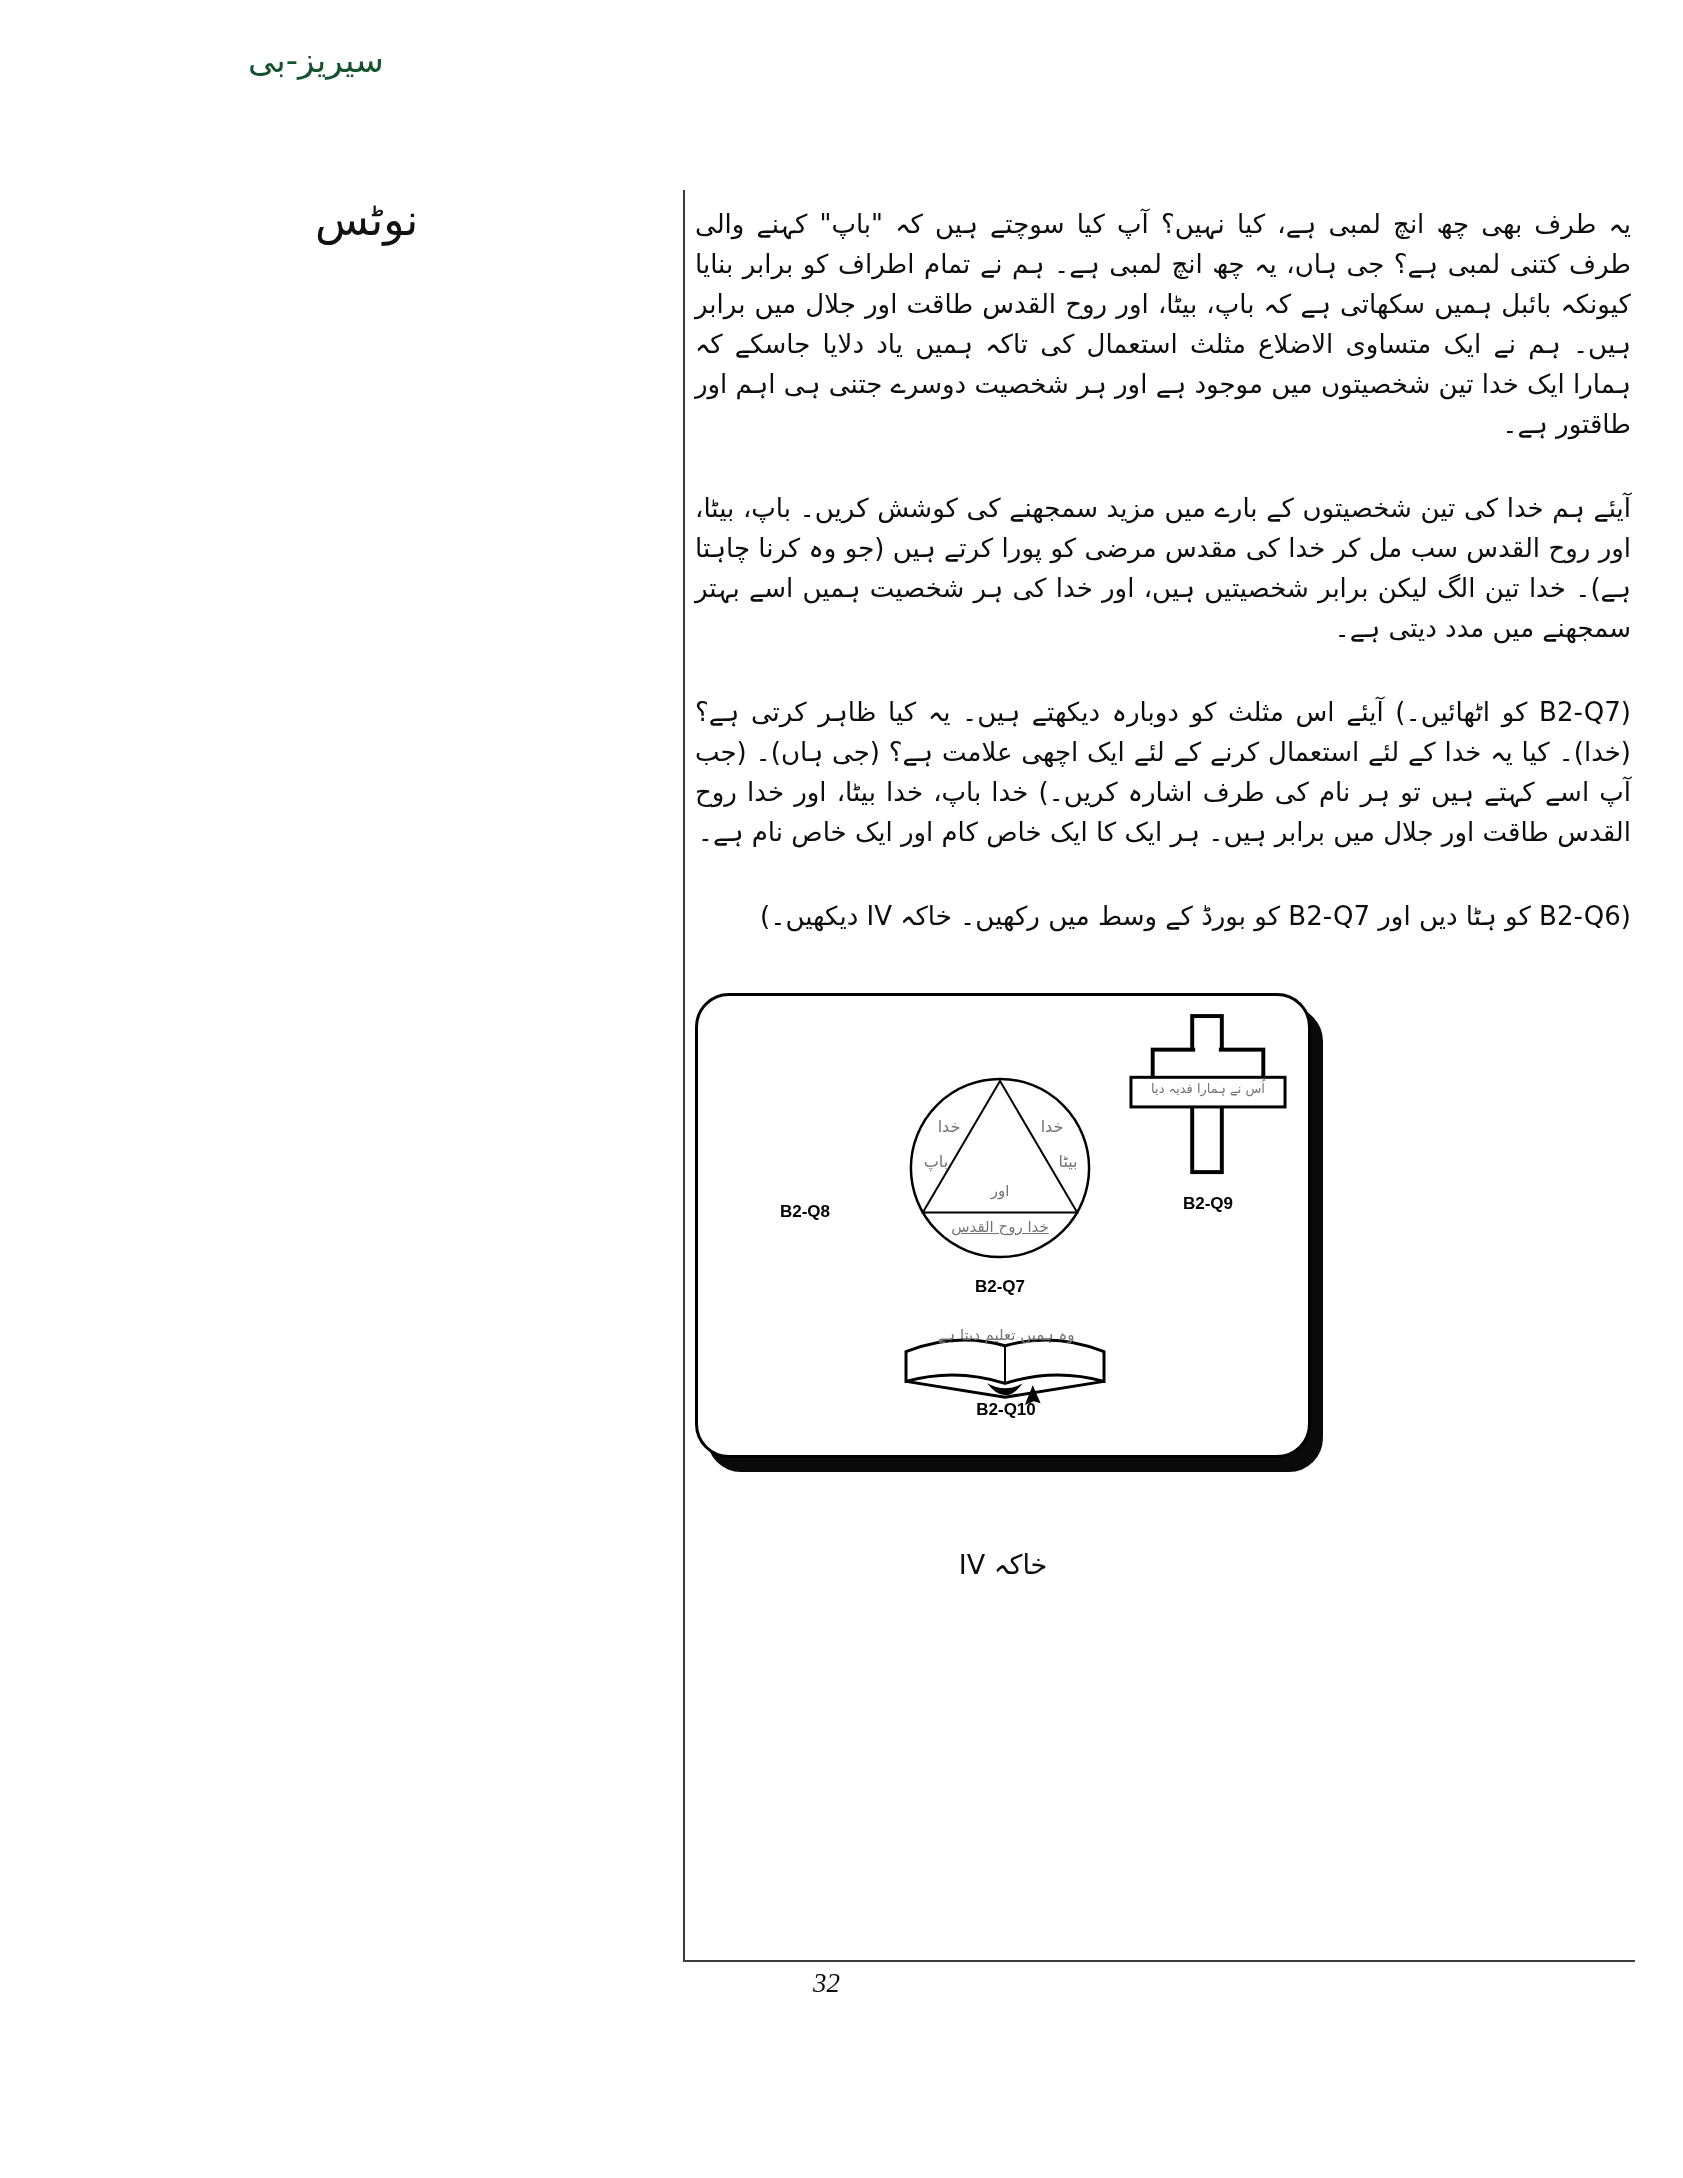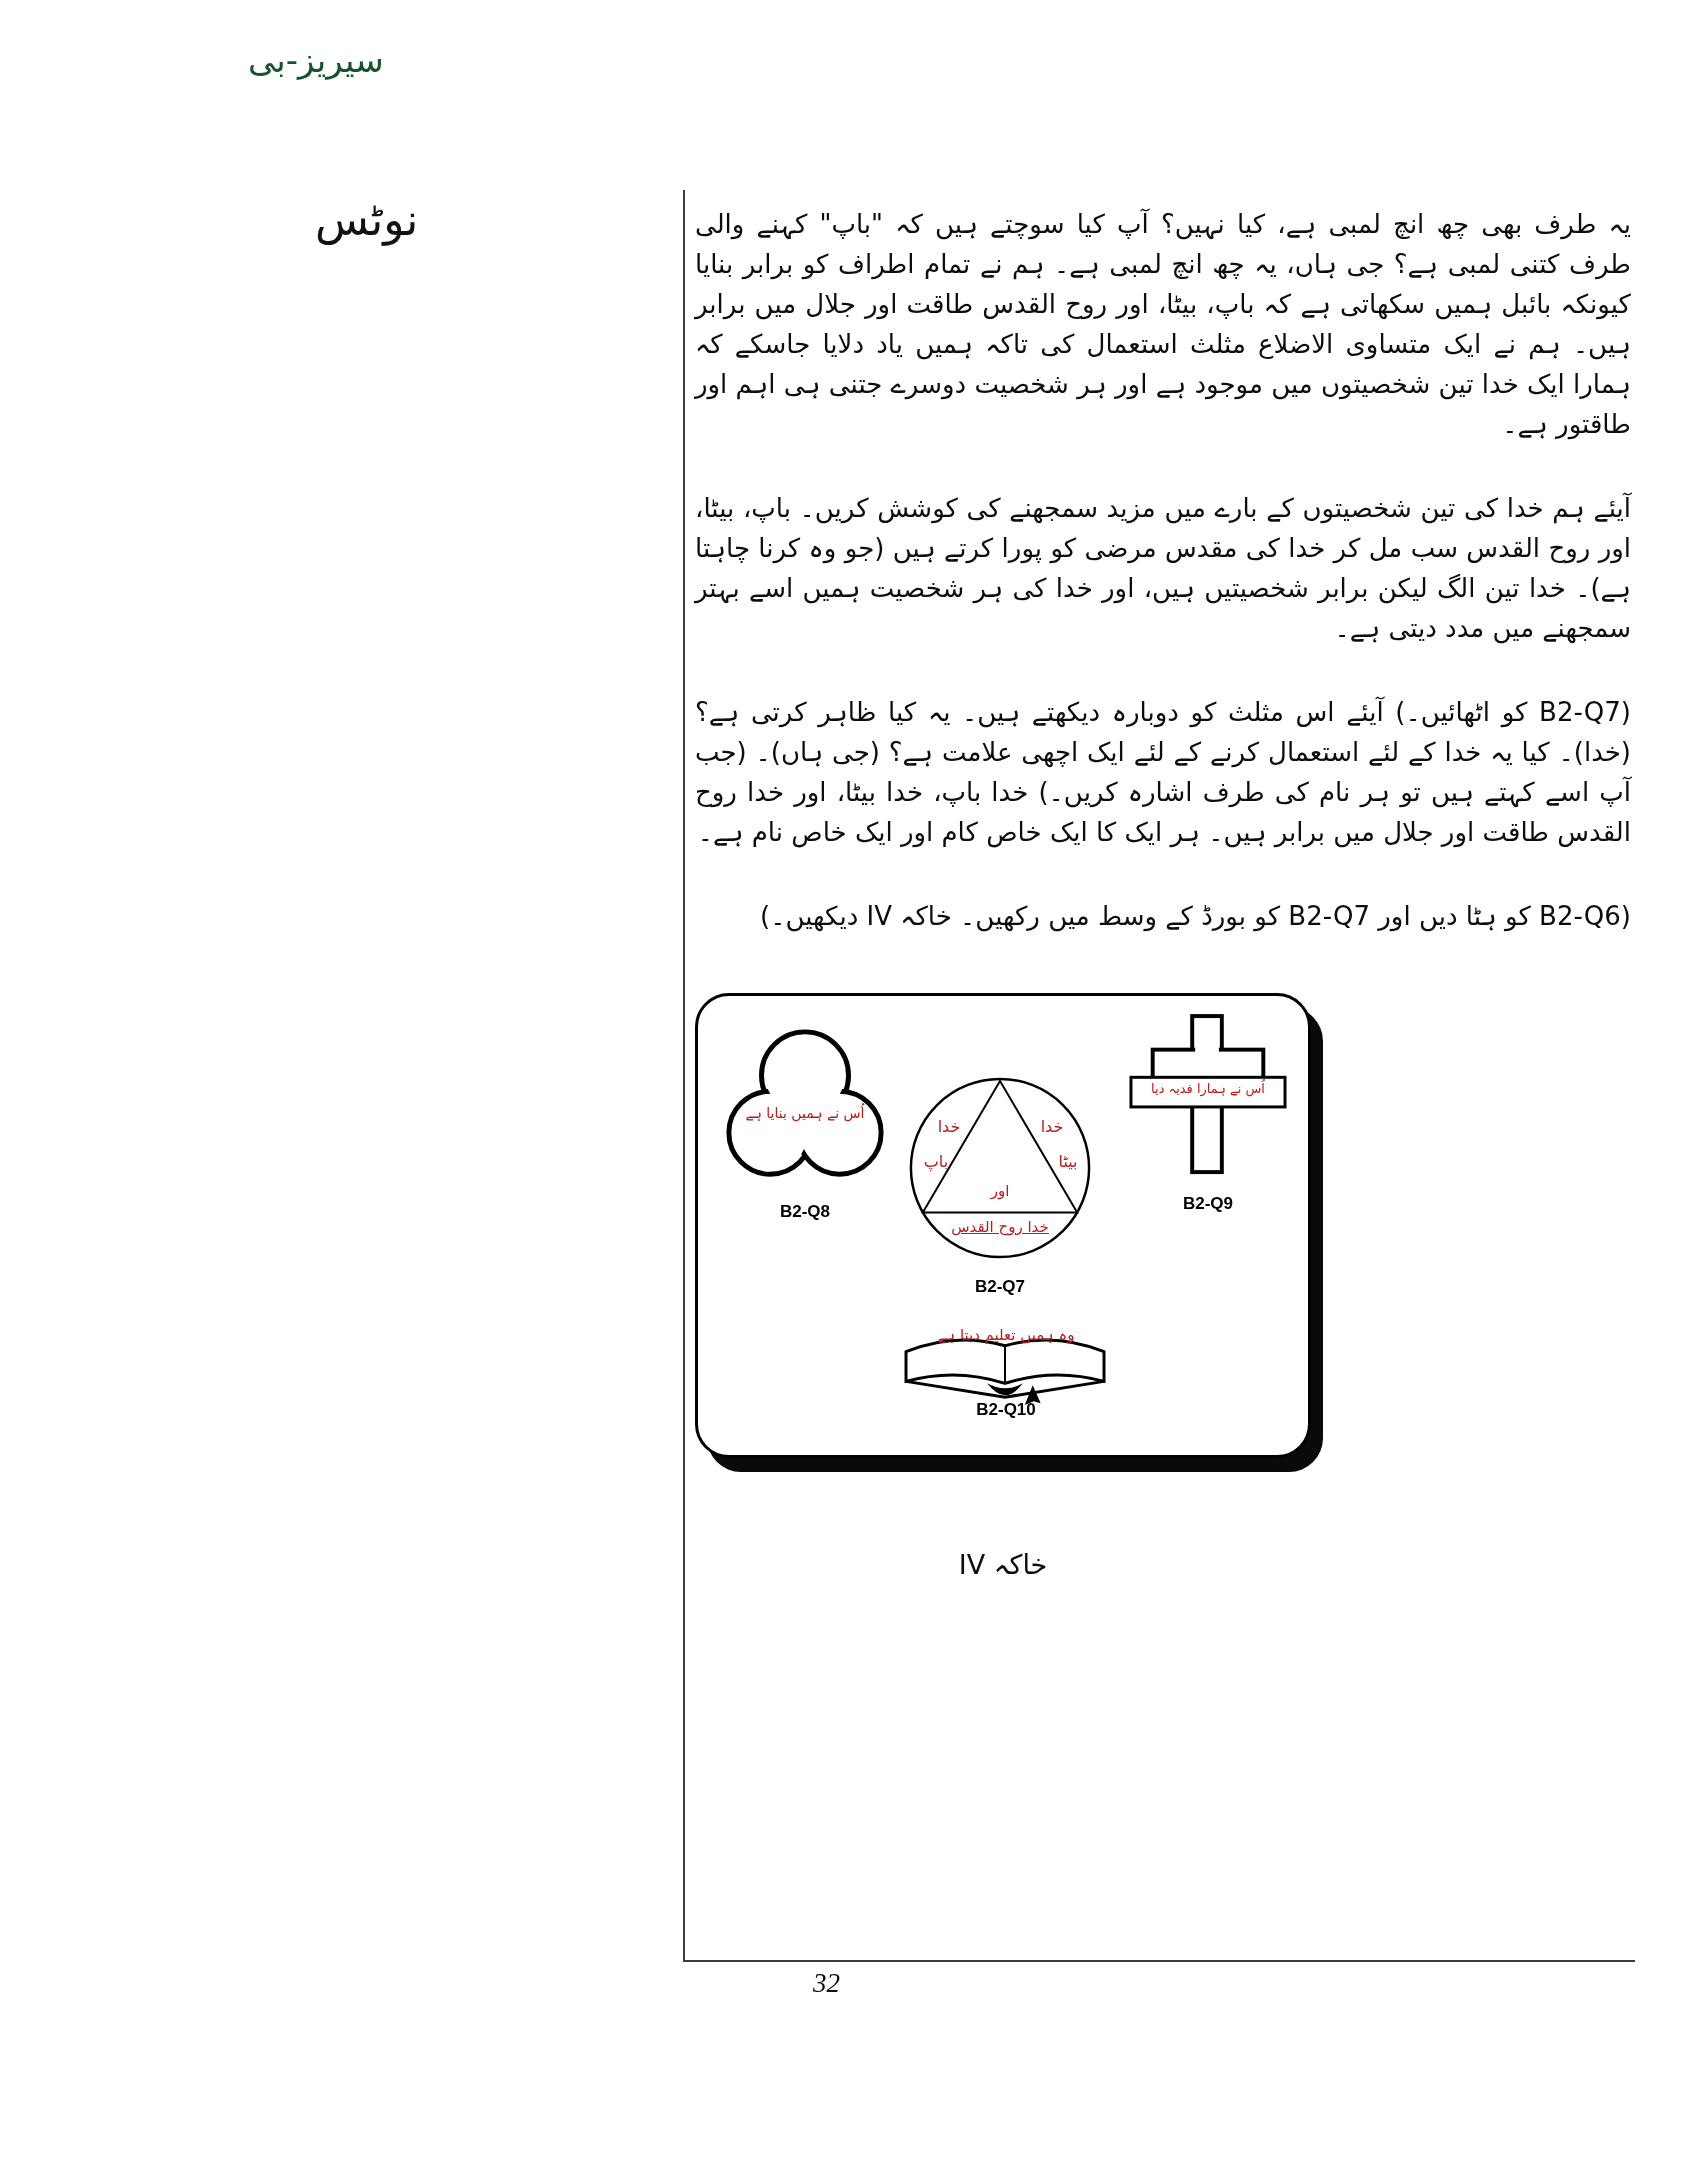--- a/index.html
+++ b/index.html
@@ -21,21 +21,21 @@
   .para.single { text-align:right; }
 
   
   .figure-box { position:relative; margin-top:57px; margin-left:0; width:616px; height:465px;
                 background:#fff; border:3px solid #000; border-radius:34px;
                 box-shadow:12px 14px 0 0 #0a0a0a; }
 
   .qlabel { position:absolute; font-family:"Liberation Sans",sans-serif; font-weight:bold;
             font-size:17px; text-align:center; color:#000; }
 
-  .overlay-text { position:absolute; direction:rtl; text-align:center; color:#b91c1c; }
+  .overlay-text { position:absolute; direction:rtl; text-align:center; color:#737373; }
 
   .trefoil-wrap   { position:absolute; left:20px;  top:26px;  width:174px; height:174px; }
   .trinity-wrap   { position:absolute; left:205px; top:75px;  width:194px; height:194px; }
   .cross-wrap     { position:absolute; left:431px; top:16px;  width:158px; height:178px; }
   .book-wrap      { position:absolute; left:194px; top:322px; width:228px; height:99px; }
 
   .figure-caption { width:616px; text-align:center; margin-top:91px; font-size:27px; direction:rtl; color:#0d0d0d; }
 
   .page-number { position:absolute; left:787px; top:1968px; width:79px; text-align:center;
                  font-family:"Liberation Serif",serif; font-size:27px; color:#0d0d0d;font-style:italic; }
@@ -53,31 +53,20 @@
 
   <div class="content">
 
     <p class="para">یہ طرف بھی چھ انچ لمبی ہے، کیا نہیں؟ آپ کیا سوچتے ہیں کہ "باپ" کہنے والی طرف کتنی لمبی ہے؟ جی ہاں، یہ چھ انچ لمبی ہے۔ ہم نے تمام اطراف کو برابر بنایا کیونکہ بائبل ہمیں سکھاتی ہے کہ باپ، بیٹا، اور روح القدس طاقت اور جلال میں برابر ہیں۔ ہم نے ایک متساوی الاضلاع مثلث استعمال کی تاکہ ہمیں یاد دلایا جاسکے کہ ہمارا ایک خدا تین شخصیتوں میں موجود ہے اور ہر شخصیت دوسرے جتنی ہی اہم اور طاقتور ہے۔</p>
     <p class="para">آیئے ہم خدا کی تین شخصیتوں کے بارے میں مزید سمجھنے کی کوشش کریں۔ باپ، بیٹا، اور روح القدس سب مل کر خدا کی مقدس مرضی کو پورا کرتے ہیں (جو وہ کرنا چاہتا ہے)۔ خدا تین الگ لیکن برابر شخصیتیں ہیں، اور خدا کی ہر شخصیت ہمیں اسے بہتر سمجھنے میں مدد دیتی ہے۔</p>
     <p class="para">(B2-Q7 کو اٹھائیں۔) آیئے اس مثلث کو دوبارہ دیکھتے ہیں۔ یہ کیا ظاہر کرتی ہے؟ (خدا)۔ کیا یہ خدا کے لئے استعمال کرنے کے لئے ایک اچھی علامت ہے؟ (جی ہاں)۔ (جب آپ اسے کہتے ہیں تو ہر نام کی طرف اشارہ کریں۔) خدا باپ، خدا بیٹا، اور خدا روح القدس طاقت اور جلال میں برابر ہیں۔ ہر ایک کا ایک خاص کام اور ایک خاص نام ہے۔</p>
     <p class="para single">(B2-Q6 کو ہٹا دیں اور B2-Q7 کو بورڈ کے وسط میں رکھیں۔ خاکہ IV دیکھیں۔)</p>
 
     <div class="figure-box">
 
-      <div class="trefoil-wrap">
-        <svg width="174" height="174" viewBox="0 0 176 176">
-          <circle cx="88" cy="54" r="44" fill="#fff" stroke="#000" stroke-width="5"></circle>
-          <circle cx="53" cy="112" r="42" fill="#fff" stroke="#000" stroke-width="5"></circle>
-          <circle cx="123" cy="112" r="42" fill="#fff" stroke="#000" stroke-width="5"></circle>
-          <circle cx="88" cy="54" r="40" fill="#fff"></circle>
-          <circle cx="53" cy="112" r="38" fill="#fff"></circle>
-          <circle cx="123" cy="112" r="38" fill="#fff"></circle>
-        </svg>
-        <div class="overlay-text" style="left:8px; top:83px; width:158px; font-size:14px;">اُس نے ہمیں بنایا ہے</div>
-      </div>
       <div class="qlabel" style="left:20px; top:206px; width:174px;">B2-Q8</div>
 
       <div class="trinity-wrap">
         <svg width="194" height="194" viewBox="0 0 196 196">
           <circle cx="98" cy="98" r="90" fill="#fff" stroke="#000" stroke-width="2.5"></circle>
           <polygon points="98,10 20,143 176,143" fill="none" stroke="#000" stroke-width="2"></polygon>
         </svg>
         <div class="overlay-text" style="left:26px;  top:46px; width:40px; font-size:16px;">خدا</div>
         <div class="overlay-text" style="left:14px;  top:81px; width:38px; font-size:16px;">باپ</div>
         <div class="overlay-text" style="left:129px; top:46px; width:40px; font-size:16px;">خدا</div>

